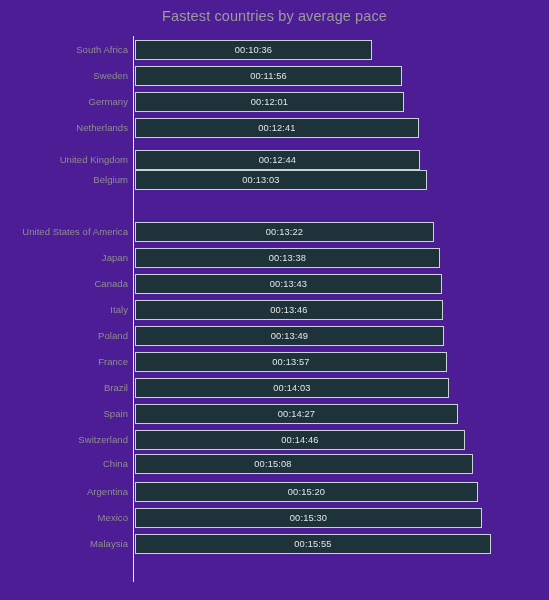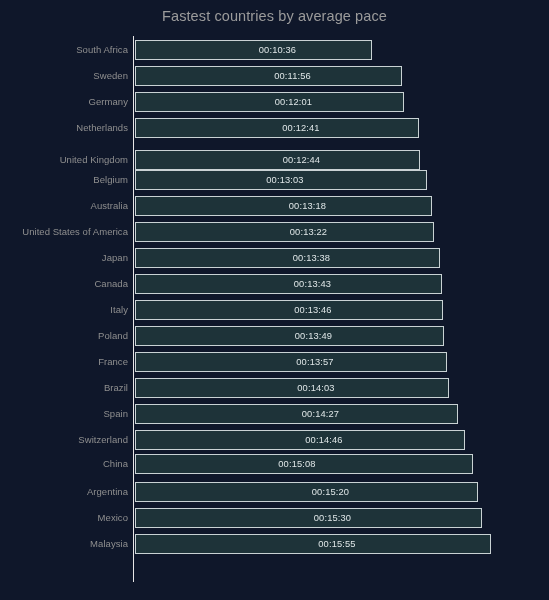--- a/index.html
+++ b/index.html
@@ -87,27 +87,26 @@
     left: 0;
     height: 20px;
     line-height: 20px;
     width: 100%;
     text-align: center;
     font-size: 9.3px;
     color: #dfe6e7;
     letter-spacing: 0.15px;
     pointer-events: none;
     white-space: nowrap;
-    padding-left: 24px;
   }
 </style>
 </head>
 <body>
 
-<div id="chart-root" style="background: #0f172a;">
+<div id="chart-root" style="background: #4c1d95;">
 
   <div id="chart-title" style="color: rgb(155, 155, 155);">Fastest countries by average pace</div>
 
   <div id="plot-area">
     <div id="y-axis-line" style="background: rgb(230, 230, 230);"></div>
 
   <div class="bar-row" style="top: 4px;">
         <div class="bar-label" style="color: rgb(143, 143, 143);">South Africa</div>
         <div class="bar-track" style="width: 237px;">
           <div class="bar-rect" style="width: 237px; background: rgb(30, 51, 57); border-color: rgb(201, 210, 212);"></div>
@@ -142,27 +141,20 @@
           <div class="bar-value" style="color: rgb(223, 230, 231);">00:12:44</div>
         </div>
       </div>
       <div class="bar-row" style="top: 134px;">
         <div class="bar-label" style="color: rgb(143, 143, 143);">Belgium</div>
         <div class="bar-track" style="width: 252px;">
           <div class="bar-rect" style="width: 292px; background: rgb(30, 51, 57); border-color: rgb(201, 210, 212);"></div>
           <div class="bar-value" style="color: rgb(223, 230, 231);">00:13:03</div>
         </div>
       </div>
-      <div class="bar-row" style="top: 160px;">
-        <div class="bar-label" style="color: rgb(143, 143, 143);">Australia</div>
-        <div class="bar-track" style="width: 297px;">
-          <div class="bar-rect" style="width: 297px; background: rgb(30, 51, 57); border-color: rgb(201, 210, 212);"></div>
-          <div class="bar-value" style="color: rgb(223, 230, 231);">00:13:18</div>
-        </div>
-      </div>
       <div class="bar-row" style="top: 186px;">
         <div class="bar-label" style="color: rgb(143, 143, 143);">United States of America</div>
         <div class="bar-track" style="width: 299px;">
           <div class="bar-rect" style="width: 299px; background: rgb(30, 51, 57); border-color: rgb(201, 210, 212);"></div>
           <div class="bar-value" style="color: rgb(223, 230, 231);">00:13:22</div>
         </div>
       </div>
       <div class="bar-row" style="top: 212px;">
         <div class="bar-label" style="color: rgb(143, 143, 143);">Japan</div>
         <div class="bar-track" style="width: 305px;">

